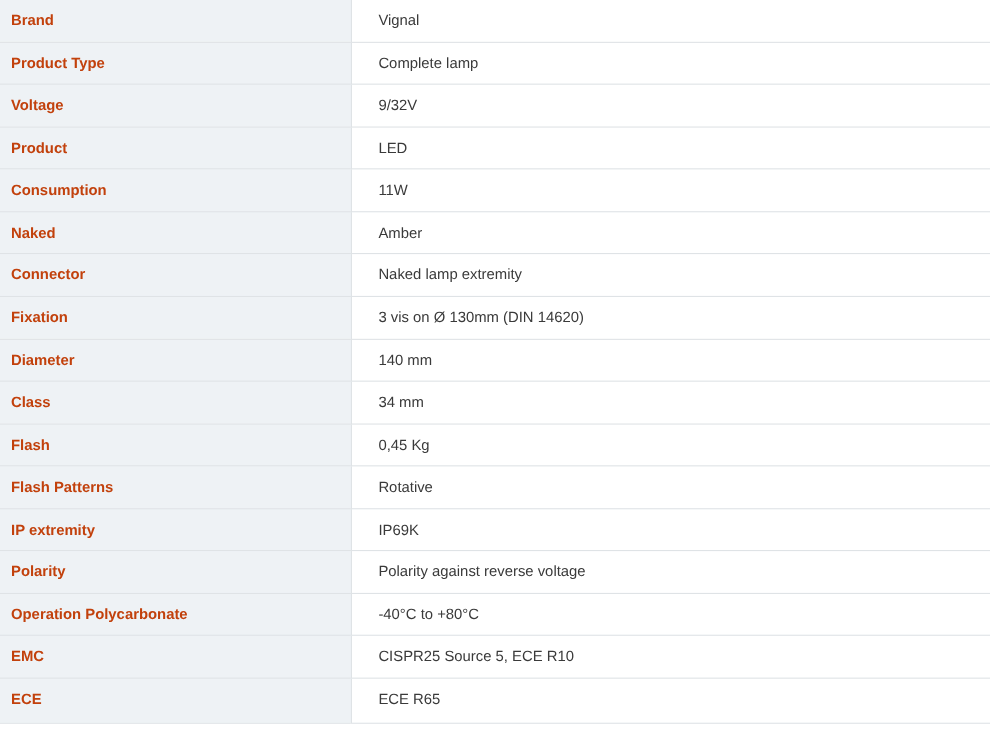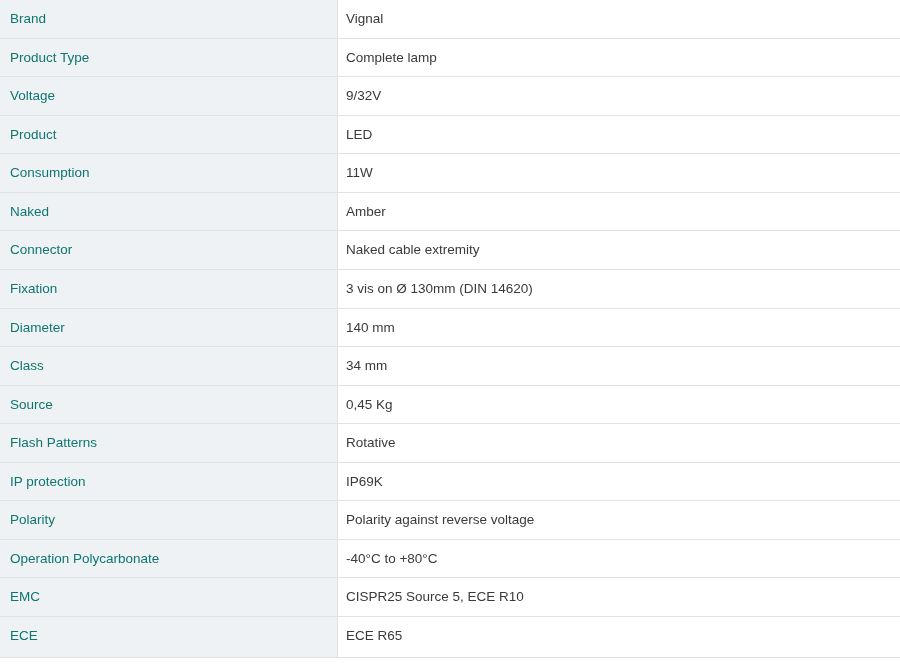--- a/index.html
+++ b/index.html
@@ -24,27 +24,28 @@
   }
   .spec-table td {
     vertical-align: top;
     font-size: 13.5px;
     line-height: 1.45;
     padding: 9px 0 9px 0;
   }
   .spec-table td.label {
     width: 299px;
     padding-left: 10px;
-    padding-right: 28px;
+    padding-right: 10px;
     background: #eef2f5;
-    color: #0f766e;
+    color: #c2410c;
     border-right: 1px solid #dfe3e6;
+    font-weight: bold;
   }
   .spec-table td.value {
-    padding-left: 8px;
+    padding-left: 24px;
     padding-right: 14px;
     background: #ffffff;
     color: #3a3a3a;
   }
   .spec-table tr:last-child td {
     padding-bottom: 11px;
   }
 </style>
 </head>
 <body>
@@ -70,44 +71,44 @@
     <tr>
       <td class="label">Consumption</td>
       <td class="value">11W</td>
     </tr>
     <tr>
       <td class="label">Naked</td>
       <td class="value">Amber</td>
     </tr>
     <tr>
       <td class="label">Connector</td>
-      <td class="value">Naked cable extremity</td>
+      <td class="value">Naked lamp extremity</td>
     </tr>
     <tr>
       <td class="label">Fixation</td>
       <td class="value">3 vis on Ø 130mm (DIN 14620)</td>
     </tr>
     <tr>
       <td class="label">Diameter</td>
       <td class="value">140 mm</td>
     </tr>
     <tr>
       <td class="label">Class</td>
       <td class="value">34 mm</td>
     </tr>
     <tr>
-      <td class="label">Source</td>
+      <td class="label">Flash</td>
       <td class="value">0,45 Kg</td>
     </tr>
     <tr>
       <td class="label">Flash Patterns</td>
       <td class="value">Rotative</td>
     </tr>
     <tr>
-      <td class="label">IP protection</td>
+      <td class="label">IP extremity</td>
       <td class="value">IP69K</td>
     </tr>
     <tr>
       <td class="label">Polarity</td>
       <td class="value">Polarity against reverse voltage</td>
     </tr>
     <tr>
       <td class="label">Operation Polycarbonate</td>
       <td class="value">-40°C to +80°C</td>
     </tr>

